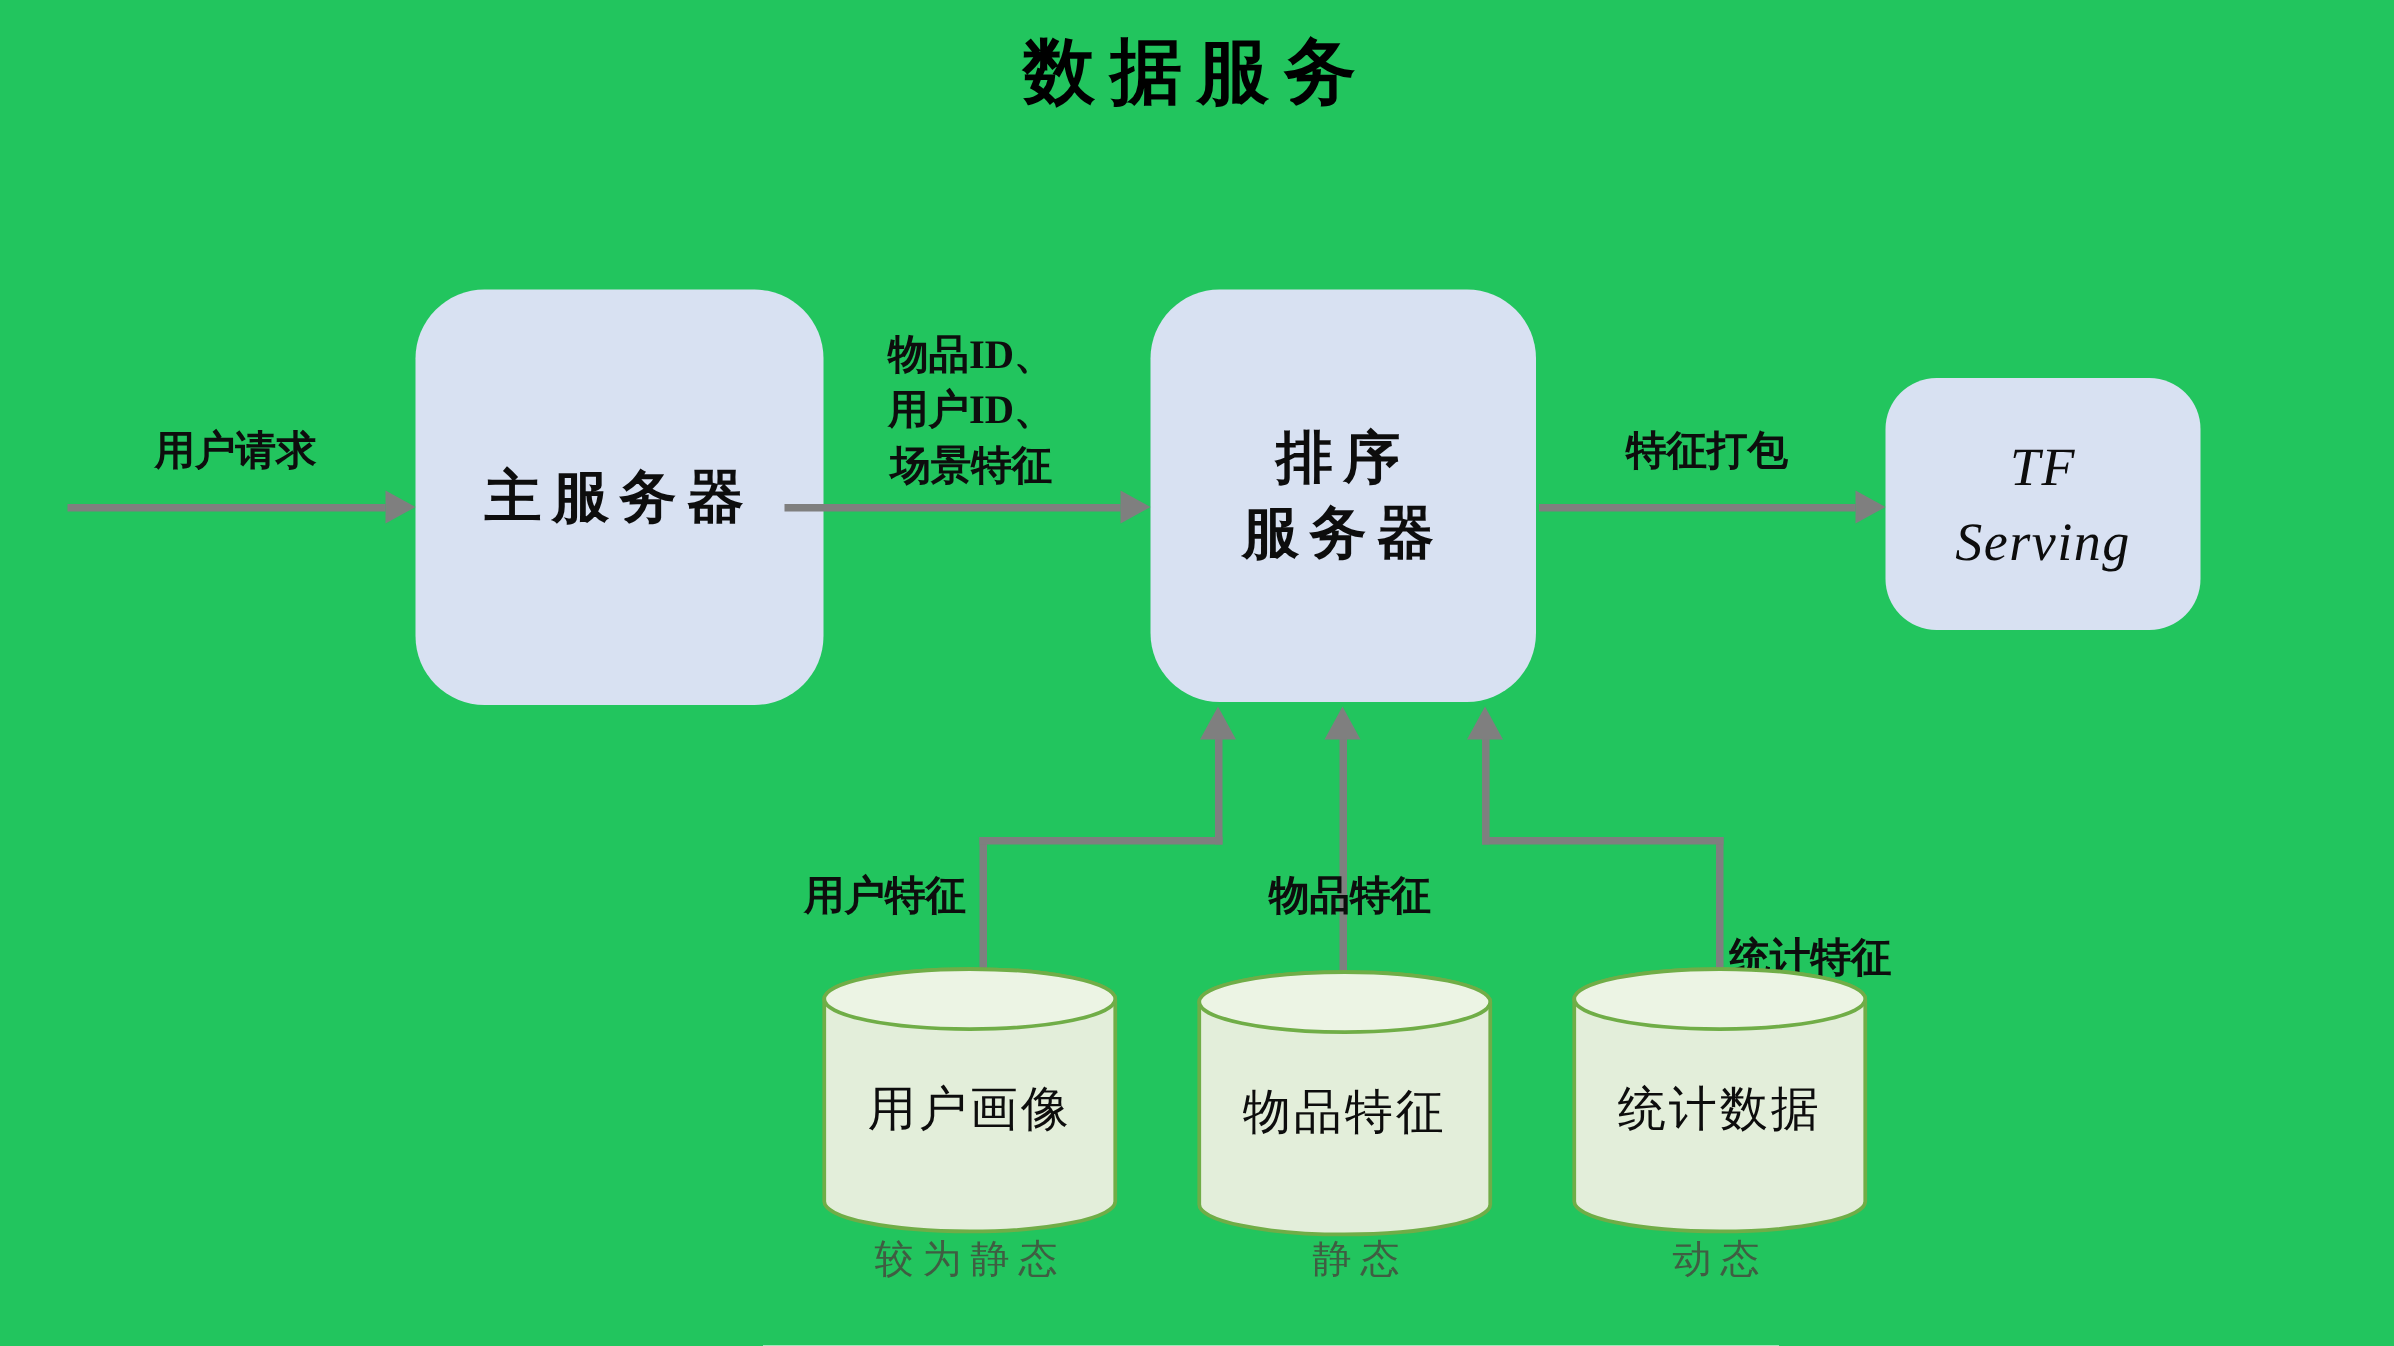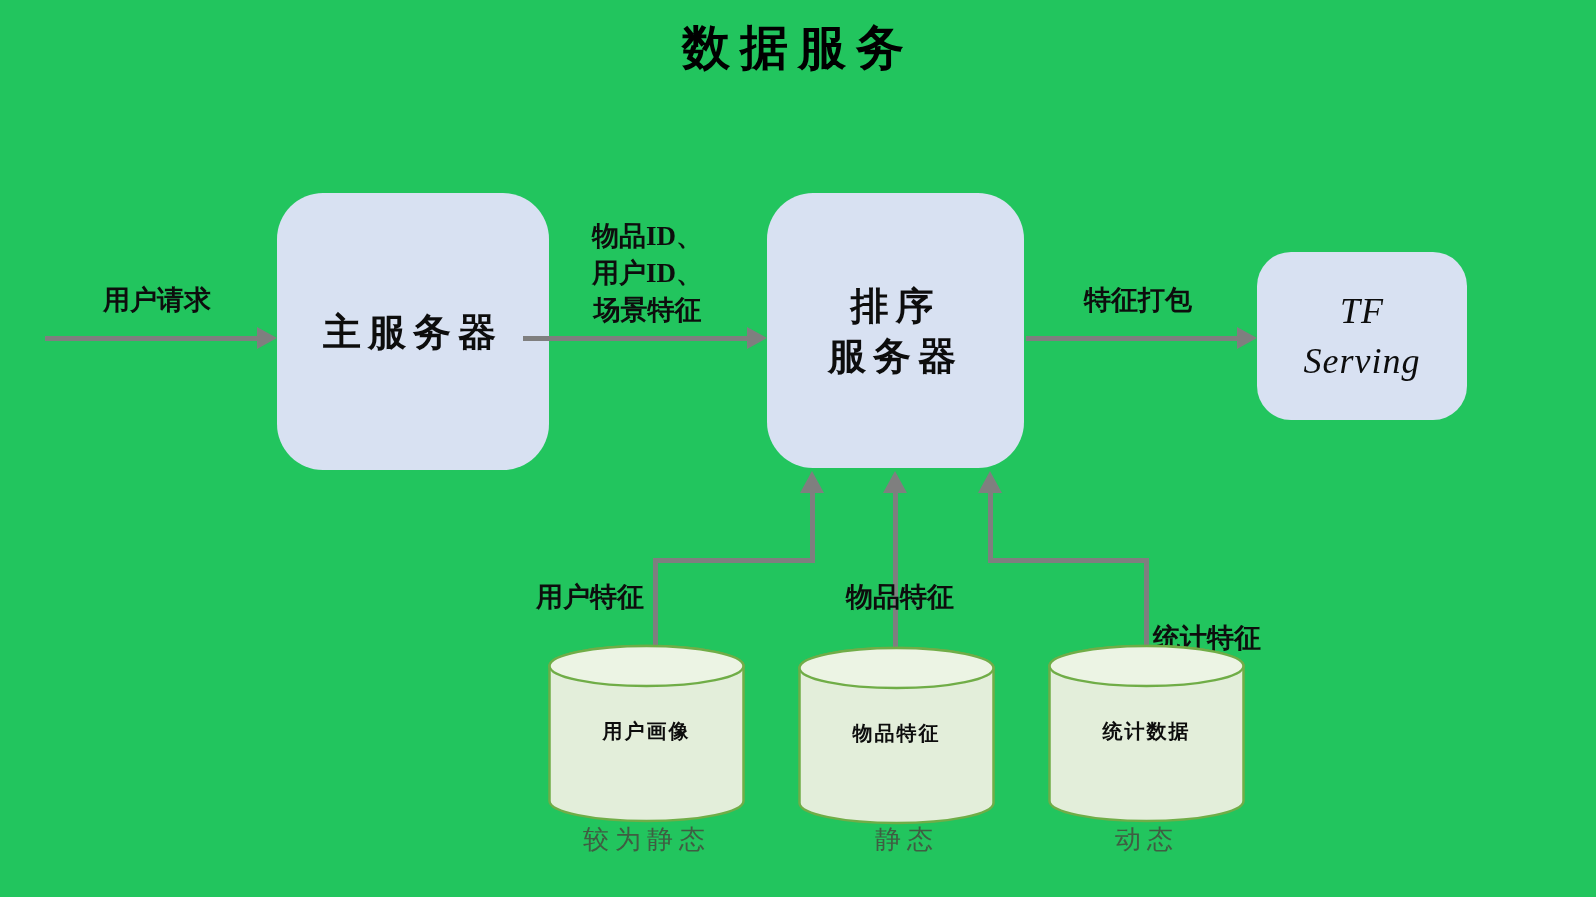--- a/index.html
+++ b/index.html
@@ -32,21 +32,21 @@
     border-left:20px solid var(--arrow);}
   .ah-u{position:absolute;width:0;height:0;
     border-left:12px solid transparent;border-right:12px solid transparent;
     border-bottom:22px solid var(--arrow);}
   .lbl{position:absolute;font-size:27px;font-weight:600;white-space:nowrap;text-align:center;}
   .lbl.c{text-align:center;}
   .cyl{position:absolute;width:199px;height:180px;}
   .cyl svg{position:absolute;left:0;top:0;}
   .cyl .dslabel{
     position:absolute;left:0;right:0;top:74px;text-align:center;
-    font-size:20px;font-weight:700;letter-spacing:2px;
+    font-size:32px;font-weight:400;letter-spacing:2px;
   }
   .tag{
     position:absolute;width:320px;text-align:center;font-size:26px;
     letter-spacing:6px;color:var(--tag-color);
   }
 </style>
 </head>
 <body>
 
 <div class="canvas">

